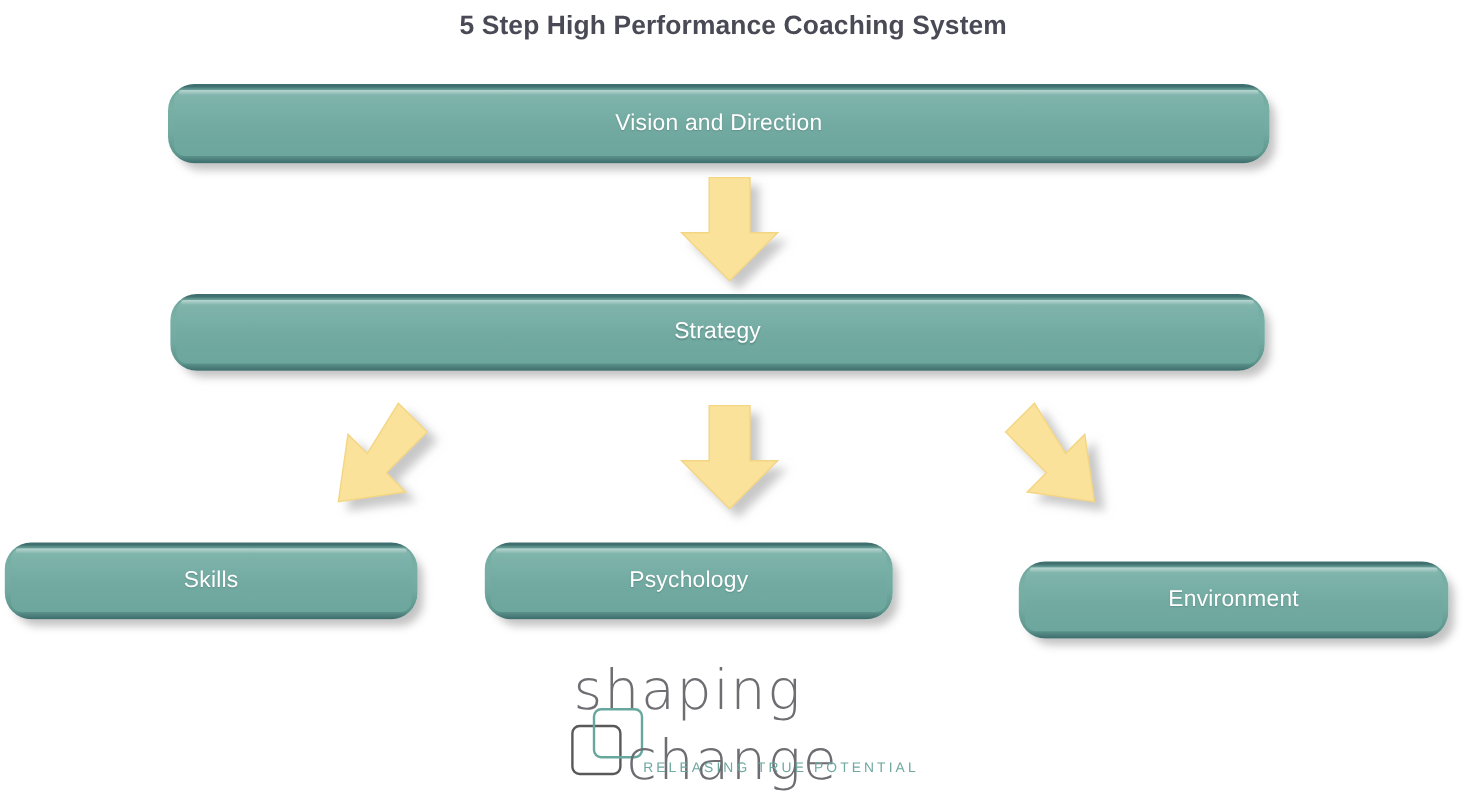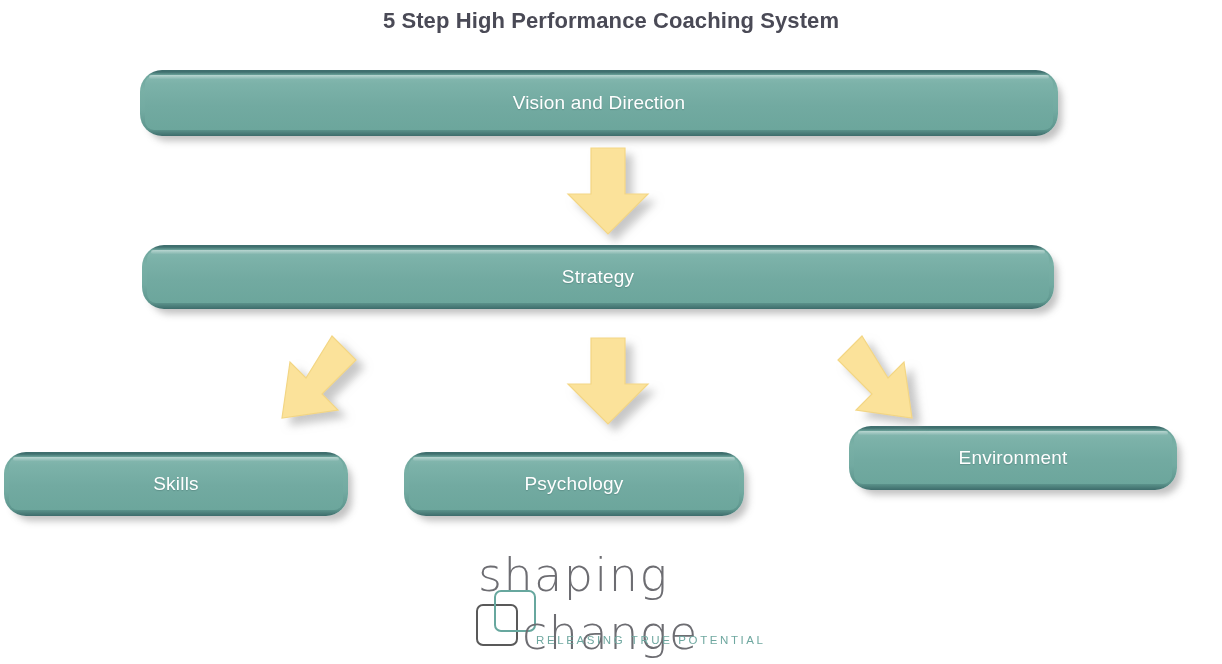--- a/index.html
+++ b/index.html
@@ -69,21 +69,21 @@
     font-size: 19px;
     font-family: "Liberation Sans", sans-serif;
     letter-spacing: 0.2px;
     text-shadow: 0 1px 1px rgba(40,70,70,0.25);
   }
 
   #box-vision    { left: 140px; top: 70px;  width: 918px; height: 66px; }
   #box-strategy  { left: 142px; top: 245px; width: 912px; height: 64px; padding-left: 36px; }
   #box-skills    { left: 4px;   top: 452px; width: 344px; height: 64px; }
   #box-psych     { left: 404px; top: 452px; width: 340px; height: 64px; }
-  #box-env       { left: 849px; top: 426px; width: 328px; height: 64px; }
+  #box-env       { left: 849px; top: 468px; width: 358px; height: 64px; }
 
   
   .arrow-wrap {
     position: absolute;
   }
   .arrow-wrap svg { display: block; overflow: visible; }
 
   #arrow-v1 { left: 560px; top: 148px;  width: 96px; height: 90px; }
   #arrow-v2 { left: 560px; top: 330px;  width: 96px; height: 100px; }
   #arrow-dl { left: 268px; top: 330px;  width: 110px; height: 110px; }

